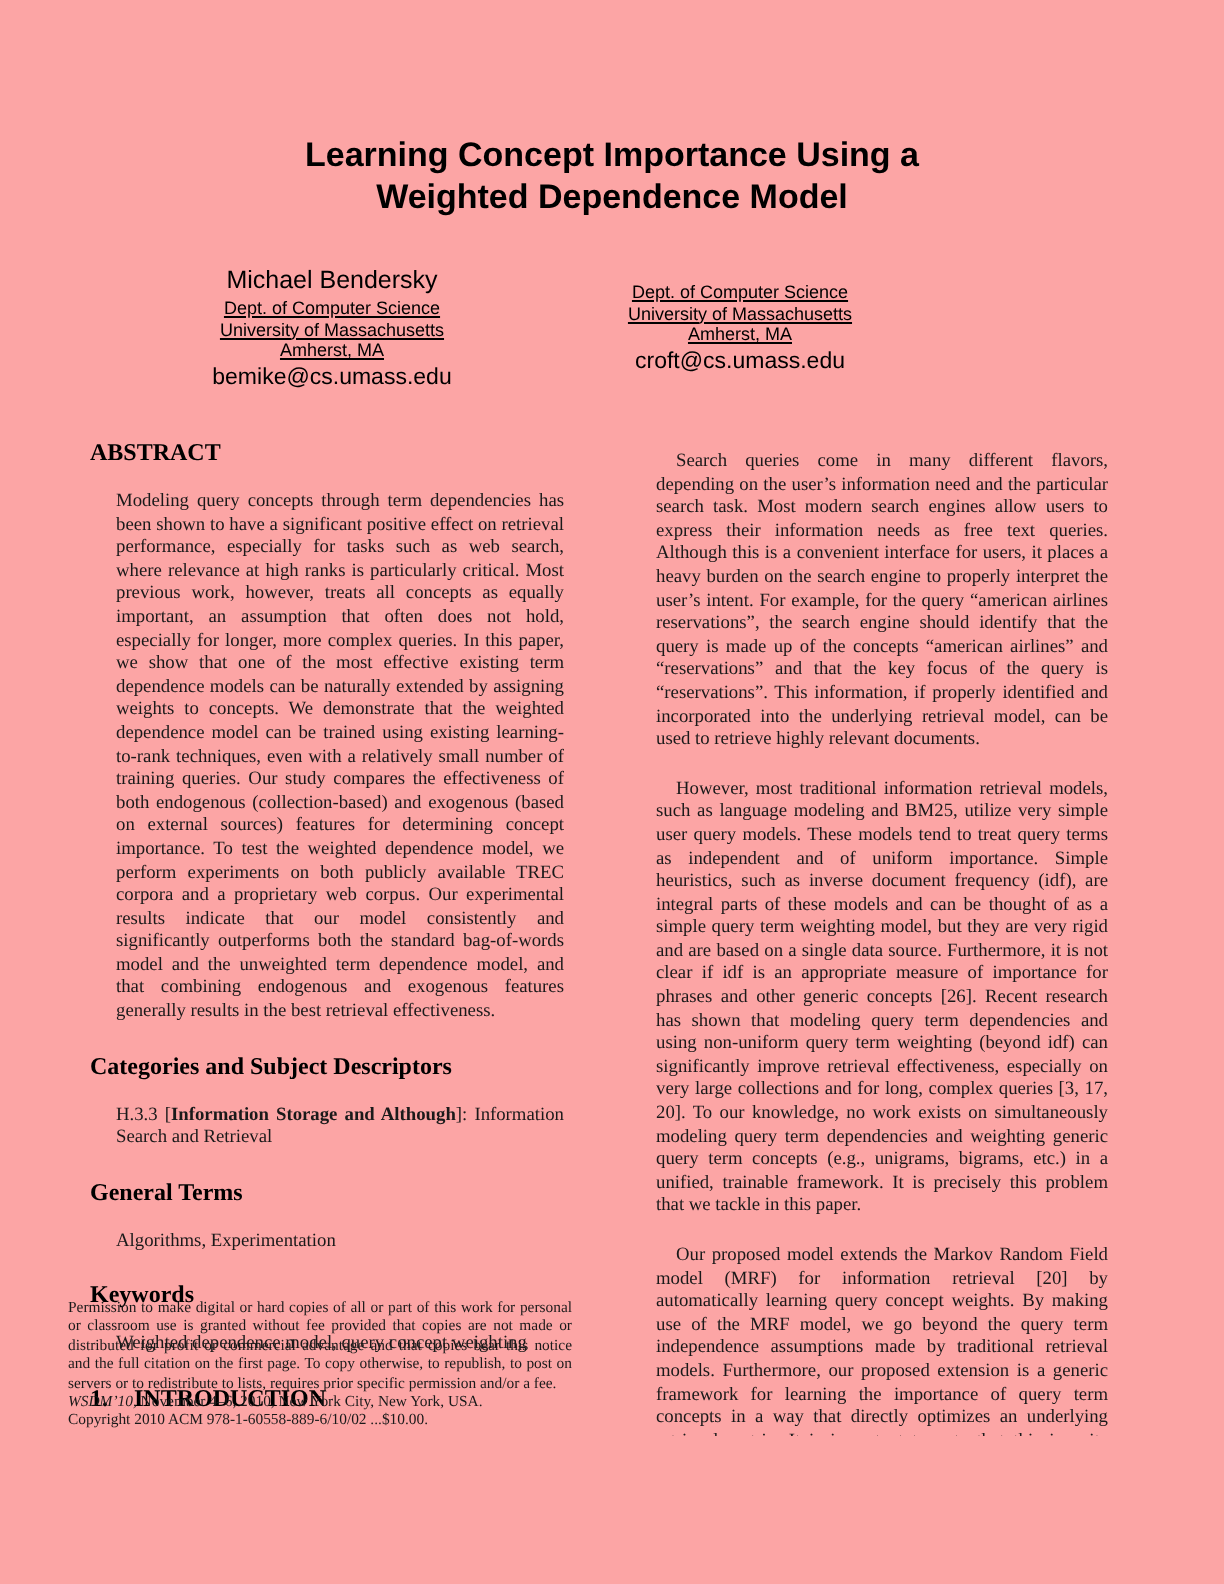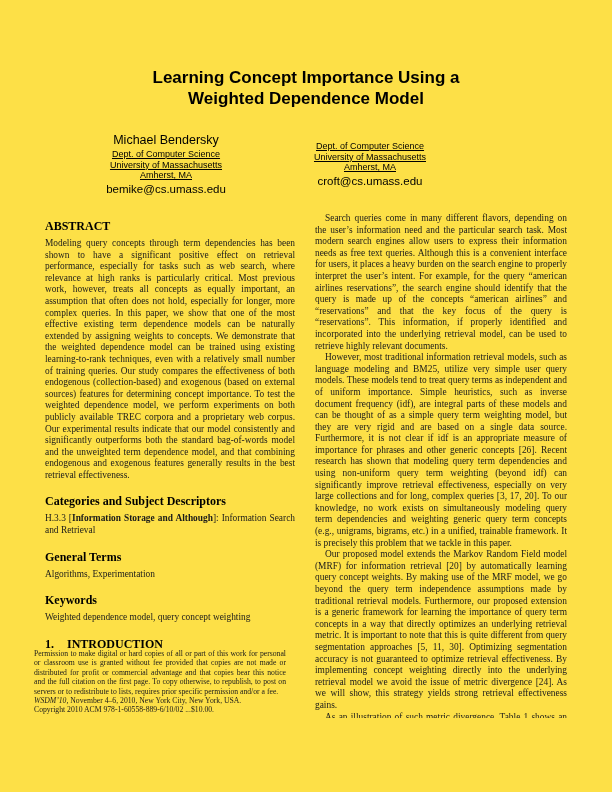--- a/index.html
+++ b/index.html
@@ -1,21 +1,21 @@
 <!DOCTYPE html>
 <html><head>
 <meta charset="utf-8">
 <style>
   html, body { margin: 0; padding: 0; background: #e8e8e8; }
   .page {
     position: relative;
     width: 612px;
     height: 792px;
     margin: 0 auto;
-    background: #fde047;
+    background: #fca5a5;
     color: #1a1a1a;
     font-family: "Liberation Serif", "DejaVu Serif", serif;
     overflow: hidden;
   }
   
   .title-block {
     position: absolute;
     top: 67px;
     left: 0;
     width: 612px;
@@ -43,21 +43,21 @@
   .author-affil { font-size: 9px; line-height: 10.5px; text-decoration: underline; }
   .author-email { font-size: 11.5px; line-height: 13px; margin-top: 2px; }
   
   .col { position: absolute; top: 213px; }
   .col-left  { left: 45px;  width: 250px; }
   .col-right { left: 315px; width: 252px; height: 505px; overflow: hidden; }
   .body-text {
     font-size: 9.4px;
     line-height: 11.6px;
     text-align: justify;
-    margin: 0;
+    margin: 13px;
   }
   .para { text-indent: 10px; }
   h2.ahead {
     font-size: 12px;
     line-height: 13px;
     font-weight: bold;
     color: #000;
     margin: 14px 0 5px 0;
   }
   h2.first { margin-top: 7px; }

